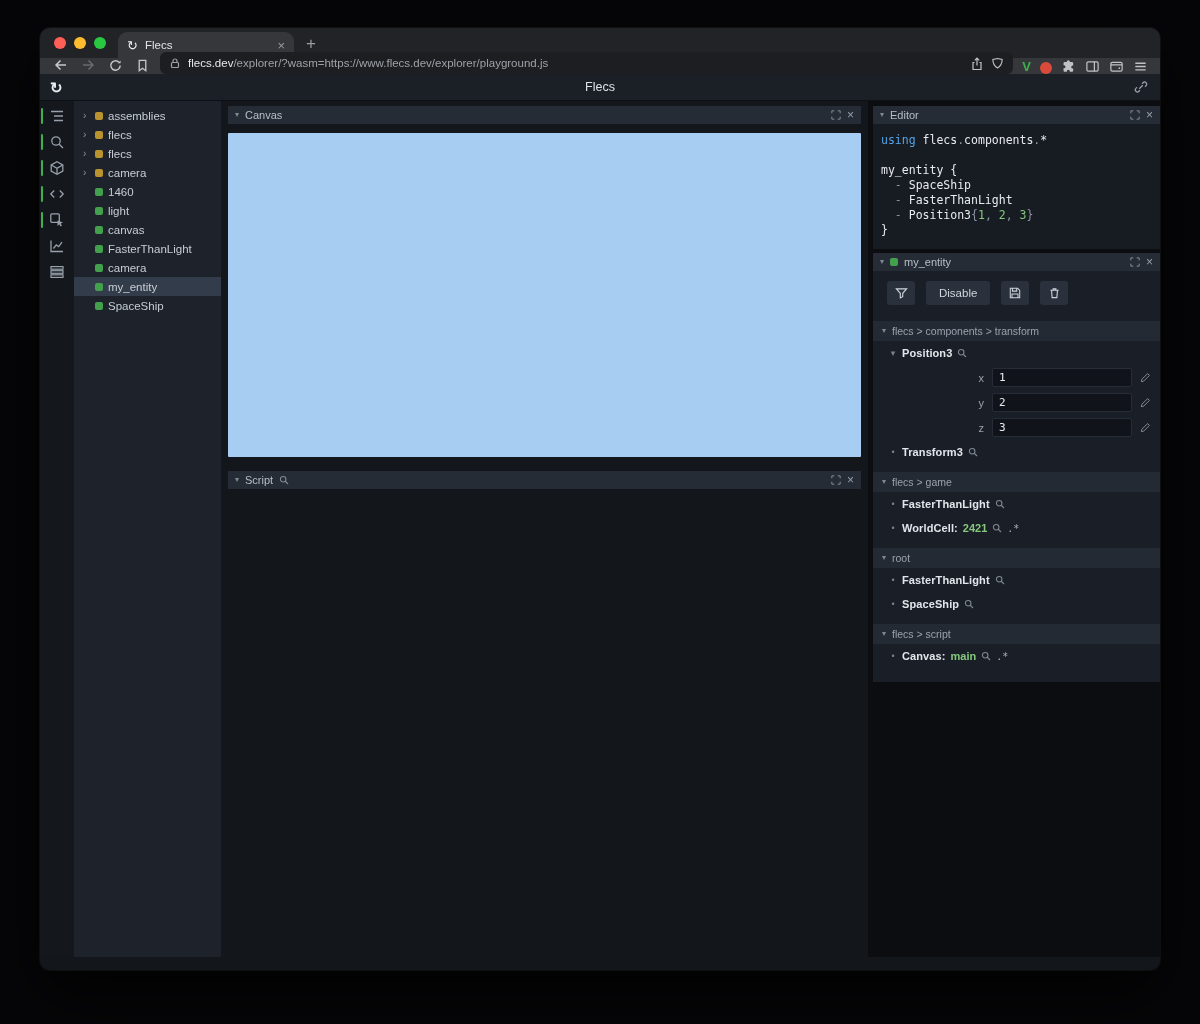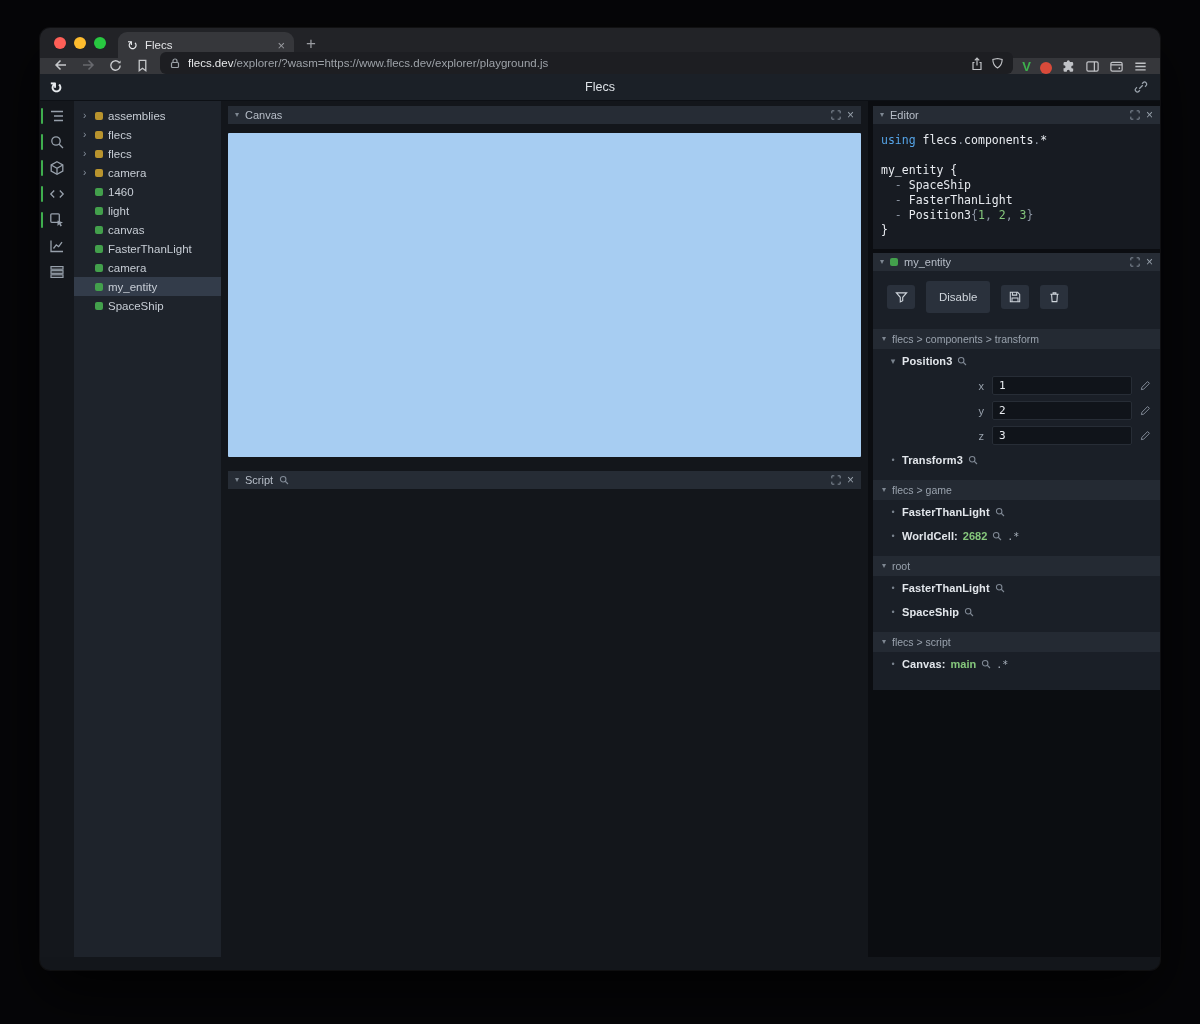--- a/index.html
+++ b/index.html
@@ -57,21 +57,21 @@
   
   .rightcol{width:292px;background:#0b0d11;display:flex;flex-direction:column;padding:5px 0 0 5px;box-sizing:border-box;flex:none}
   .editor-code{background:#171b22;padding:9px 8px 11px 8px;font-family:"DejaVu Sans Mono",monospace;
     font-size:11.5px;line-height:15px;white-space:pre}
   .tok-kw{color:#55a4e8}.tok-id{color:#e8ebf0}.tok-dim{color:#8a93a0}.tok-num{color:#85c77c}
   .insp{margin-top:4px}
   .insp-body{background:#1a1f27;padding-bottom:14px}
   .insp-toolbar{display:flex;align-items:center;gap:11px;padding:10px 0 8px 14px}
   .tbtn{height:24px;min-width:28px;background:#2a313c;border-radius:3px;display:flex;align-items:center;
     justify-content:center;color:#cfd5dc;font-size:11.5px;padding:0 7px;box-sizing:border-box}
-  .tbtn.txt{padding:16px 13px}
+  .tbtn.txt{padding:8px 13px}
   .isec-head{height:20px;background:#242a33;display:flex;align-items:center;gap:6px;padding-left:9px;
     font-size:10.5px;color:#99a2ad;margin-top:8px}
   .icomp{display:flex;align-items:center;gap:5px;padding:6px 8px 6px 16px;font-size:11px;color:#e2e6eb}
   .icomp .lead{width:8px;color:#79828d;font-size:9px;text-align:center;flex:none;line-height:1}
   .cname{font-weight:700;letter-spacing:.1px}
   .cval{color:#85c77c;font-weight:700}
   .wild{color:#aab3bd;font-size:10px;font-family:"DejaVu Sans Mono",monospace}
   .ifield{display:flex;align-items:center;gap:8px;justify-content:flex-end;padding:3px 9px 3px 0;height:19px}
   .fkey{color:#99a2ad;font-size:11px}
   .finput{width:132px;height:17px;background:#10141a;border:1px solid #272d36;border-radius:2px;color:#e8ebf0;
@@ -416,21 +416,21 @@
                     <span class="lead">•</span>
                     <span class="cname">FasterThanLight</span>
                     <svg width="10" height="10" viewBox="0 0 12 12" fill="none" stroke="#7f8894" stroke-width="1.3">
                       <circle cx="5" cy="5" r="3.3"></circle>
                       <path d="M7.5 7.5l3.3 3.3"></path>
                     </svg>
                   </div>
                   <div class="icomp">
                     <span class="lead">•</span>
                     <span class="cname">WorldCell:</span>
-                    <span class="cval">2682</span>
+                    <span class="cval">2421</span>
                     <svg width="10" height="10" viewBox="0 0 12 12" fill="none" stroke="#7f8894" stroke-width="1.3">
                       <circle cx="5" cy="5" r="3.3"></circle>
                       <path d="M7.5 7.5l3.3 3.3"></path>
                     </svg>
                     <span class="wild">.*</span>
                   </div>
                 </div>
                 <div>
                   <div class="isec-head">
                     <span class="chev">▾</span>

